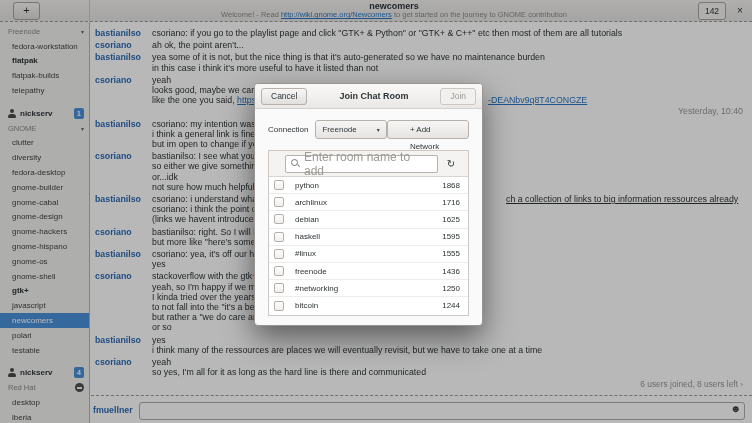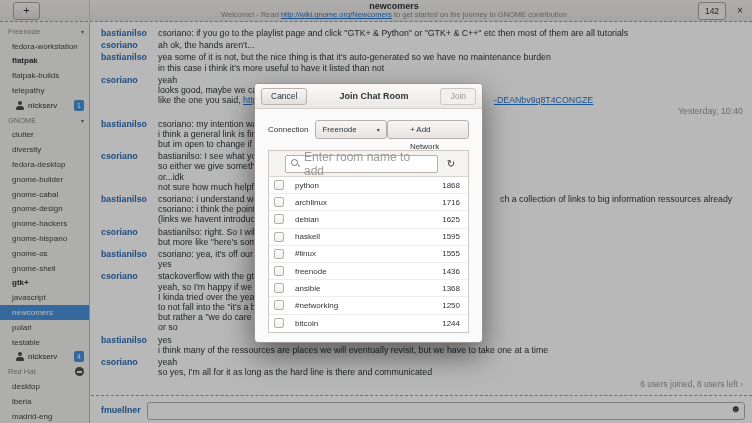--- a/index.html
+++ b/index.html
@@ -23,49 +23,49 @@
 
   
   .sidebar{position:absolute;top:22px;left:0;width:90px;bottom:0;background:#f2f1f0;
            border-right:1px solid #b8b6b3;box-sizing:border-box;overflow:hidden;padding-top:2px;}
   .sb-row{height:14.8px;display:flex;align-items:center;font-size:8px;color:#454545;
           padding:0 5px 0 12px;white-space:nowrap;box-sizing:border-box;}
   .sb-header{color:#8d8a86;font-size:7.5px;padding-left:8px;}
   .exp{margin-left:auto;color:#6e6b68;font-size:6px;}
   .sb-bold{font-weight:bold;color:#2e3436;}
   .sb-selected{background:#4a90d9;color:#fff;}
-  .sb-nick{padding-left:16px;font-weight:normal;color:#2e3436;}
+  .sb-nick{padding-left:8px;font-weight:bold;color:#2e3436;margin-top:8px;}
   .badge{margin-left:auto;background:#4a90d9;color:#fff;font-size:7px;border-radius:2px;padding:2px 3px;line-height:1;}
   .person-icon{position:relative;width:8px;height:9px;margin-right:4px;flex:none;display:inline-block;}
   .person-icon::before{content:"";position:absolute;top:0;left:2px;width:4px;height:4px;border-radius:50%;background:#4a4a4a;}
   .person-icon::after{content:"";position:absolute;bottom:0;left:0;width:8px;height:4px;border-radius:3px 3px 1px 1px;background:#4a4a4a;}
   .offline-icon{margin-left:auto;width:9px;height:9px;border-radius:50%;background:#4f4f4f;position:relative;flex:none;}
   .offline-icon::after{content:"";position:absolute;left:2px;top:4px;width:5px;height:1.5px;background:#f2f1f0;}
 
   
   .chat{position:absolute;top:23px;left:91px;right:0;bottom:28px;background:#fff;overflow:hidden;
         font-size:8.8px;color:#2e3436;}
   .clip-line{height:3px;overflow:hidden;margin-left:255px;color:#4a4a4a;}
   .clip-line span{display:block;margin-top:-8px;}
   .group{display:flex;margin-top:2px;}
-  .nick-col{flex:none;width:57px;padding-left:10px;font-weight:bold;color:#2d6cb5;
+  .nick-col{flex:none;width:57px;padding-left:4px;font-weight:bold;color:#2d6cb5;
             line-height:10.2px;white-space:nowrap;overflow:hidden;}
   .lines{flex:1;min-width:0;}
   .mline{line-height:10.2px;white-space:nowrap;position:relative;}
   .tail{position:absolute;top:0;}
   .tail-link{left:336px;}
-  .tail-text{left:342px;}
+  .tail-text{left:354px;text-decoration:underline;}
   .ts-line{text-align:right;padding-right:9px;color:#989795;line-height:10.2px;margin-top:1px;}
   .status-line{position:absolute;right:9px;bottom:6px;color:#989795;font-size:8.4px;}
   .status-exp{font-size:8px;color:#989795;}
 
   
   .inputbar{position:absolute;left:91px;right:0;bottom:0;height:28px;background:#fff;
             border-top:1px dashed #9a9a9a;display:flex;align-items:center;box-sizing:border-box;}
-  .input-nick{flex:none;width:46px;padding-left:10px;font-weight:bold;color:#2d6cb5;font-size:8.8px;}
+  .input-nick{flex:none;width:46px;padding-left:2px;font-weight:bold;color:#2d6cb5;font-size:8.8px;}
   .msg-input-wrap{flex:1;position:relative;margin-right:7px;}
   .msg-input{width:100%;height:18px;border:1px solid #b1ada8;border-radius:3px;box-sizing:border-box;
              padding:0 18px 0 5px;font-size:8.8px;background:#fff;outline:none;font-family:"Liberation Sans",sans-serif;}
   .emoji-icon{position:absolute;right:4px;top:3px;font-size:10px;color:#3c3c3c;line-height:12px;}
 
   
   .dim{position:absolute;left:0;top:0;right:0;bottom:0;background:rgba(0,0,0,0.28);z-index:50;}
   .dialog{position:absolute;left:254px;top:83px;width:229px;z-index:60;background:#fbfafa;
           border:1px solid #99948f;border-radius:4px;box-shadow:0 12px 30px rgba(0,0,0,0.5);overflow:hidden;box-sizing:border-box;}
   .dlg-header{height:24px;background:linear-gradient(#faf9f8,#e9e8e6);border-bottom:1px solid #d4d0cb;
@@ -218,21 +218,21 @@
     <div class="group">
       <div class="nick-col">bastianilso</div>
       <div class="lines">
           <div class="mline">csoriano: if you go to the playlist page and click "GTK+ &amp; Python" or "GTK+ &amp; C++" etc then most of them are all tutorials</div>
         </div>
     </div>
 
     <div class="group">
       <div class="nick-col">csoriano</div>
       <div class="lines">
-          <div class="mline">ah ok, the hands aren't...</div>
+          <div class="mline">ah ok, the point aren't...</div>
         </div>
     </div>
 
     <div class="group">
       <div class="nick-col">bastianilso</div>
       <div class="lines">
         <div class="mline">yea some of it is not, but the nice thing is that it's auto-generated so we have no maintenance burden</div>
         <div class="mline">in this case i think it's more useful to have it listed than not</div>
       </div>
     </div>
@@ -382,25 +382,20 @@
               <span class="room-name">#linux</span>
               <span class="room-users">1555</span>
             </div>
           <div class="room-row">
               <span class="checkbox"></span>
               <span class="room-name">freenode</span>
               <span class="room-users">1436</span>
             </div>
           <div class="room-row">
               <span class="checkbox"></span>
-              <span class="room-name">ansible</span>
-              <span class="room-users">1368</span>
-            </div>
-          <div class="room-row">
-              <span class="checkbox"></span>
               <span class="room-name">#networking</span>
               <span class="room-users">1250</span>
             </div>
           <div class="room-row">
               <span class="checkbox"></span>
               <span class="room-name">bitcoin</span>
               <span class="room-users">1244</span>
             </div>
         </div>
       </div>

